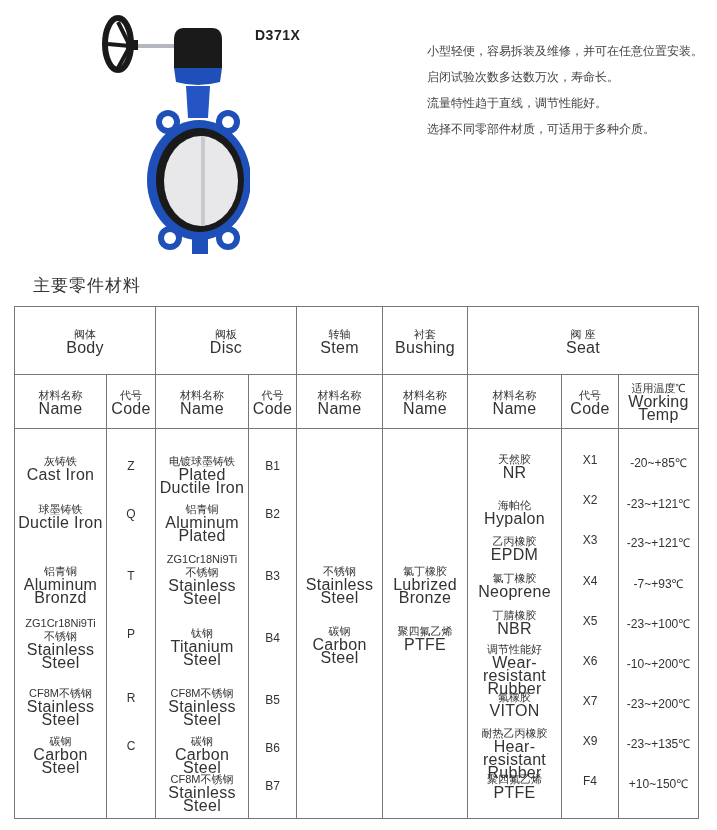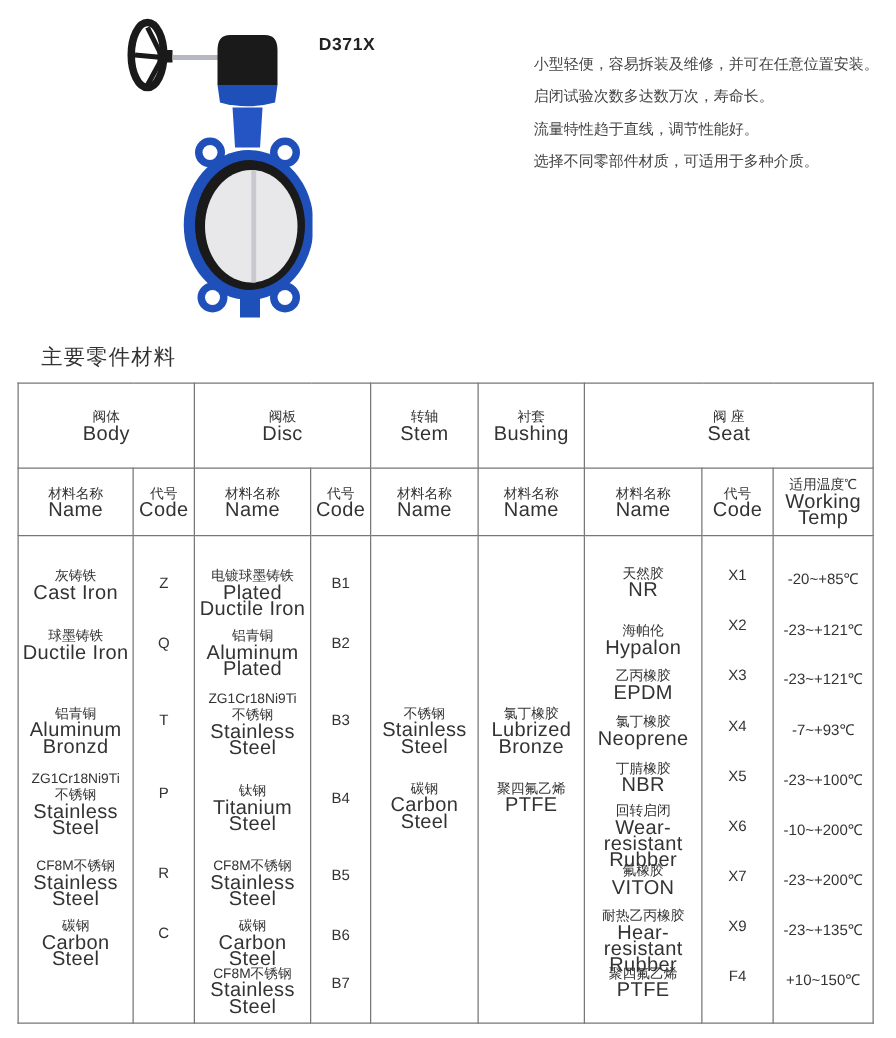--- a/index.html
+++ b/index.html
@@ -273,21 +273,21 @@
             </div>
       <div class="item" style="top:143px">
               <span class="cn">氯丁橡胶</span>
               <span class="en">Neoprene</span>
             </div>
       <div class="item" style="top:180px">
               <span class="cn">丁腈橡胶</span>
               <span class="en">NBR</span>
             </div>
       <div class="item" style="top:214px">
-              <span class="cn">回转启闭</span>
+              <span class="cn">调节性能好</span>
               <span class="en">Wear-resistant</span>
               <span class="en">Rubber</span>
             </div>
       <div class="item" style="top:262px">
               <span class="cn">氟橡胶</span>
               <span class="en">VITON</span>
             </div>
       <div class="item" style="top:298px">
               <span class="cn">耐热乙丙橡胶</span>
               <span class="en">Hear-resistant</span>

